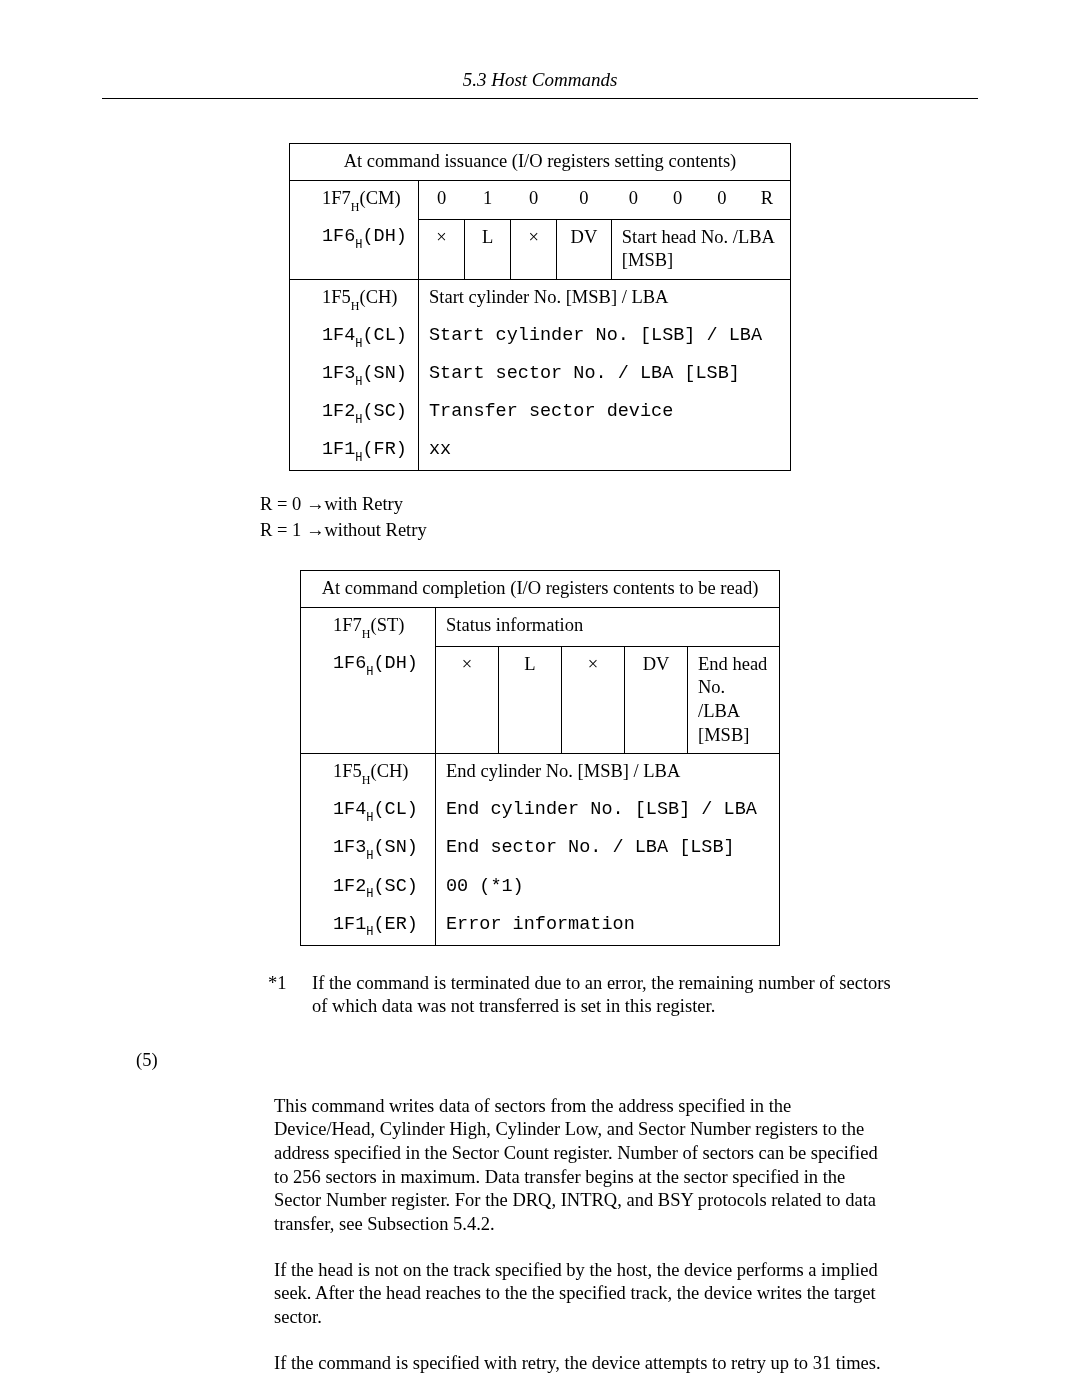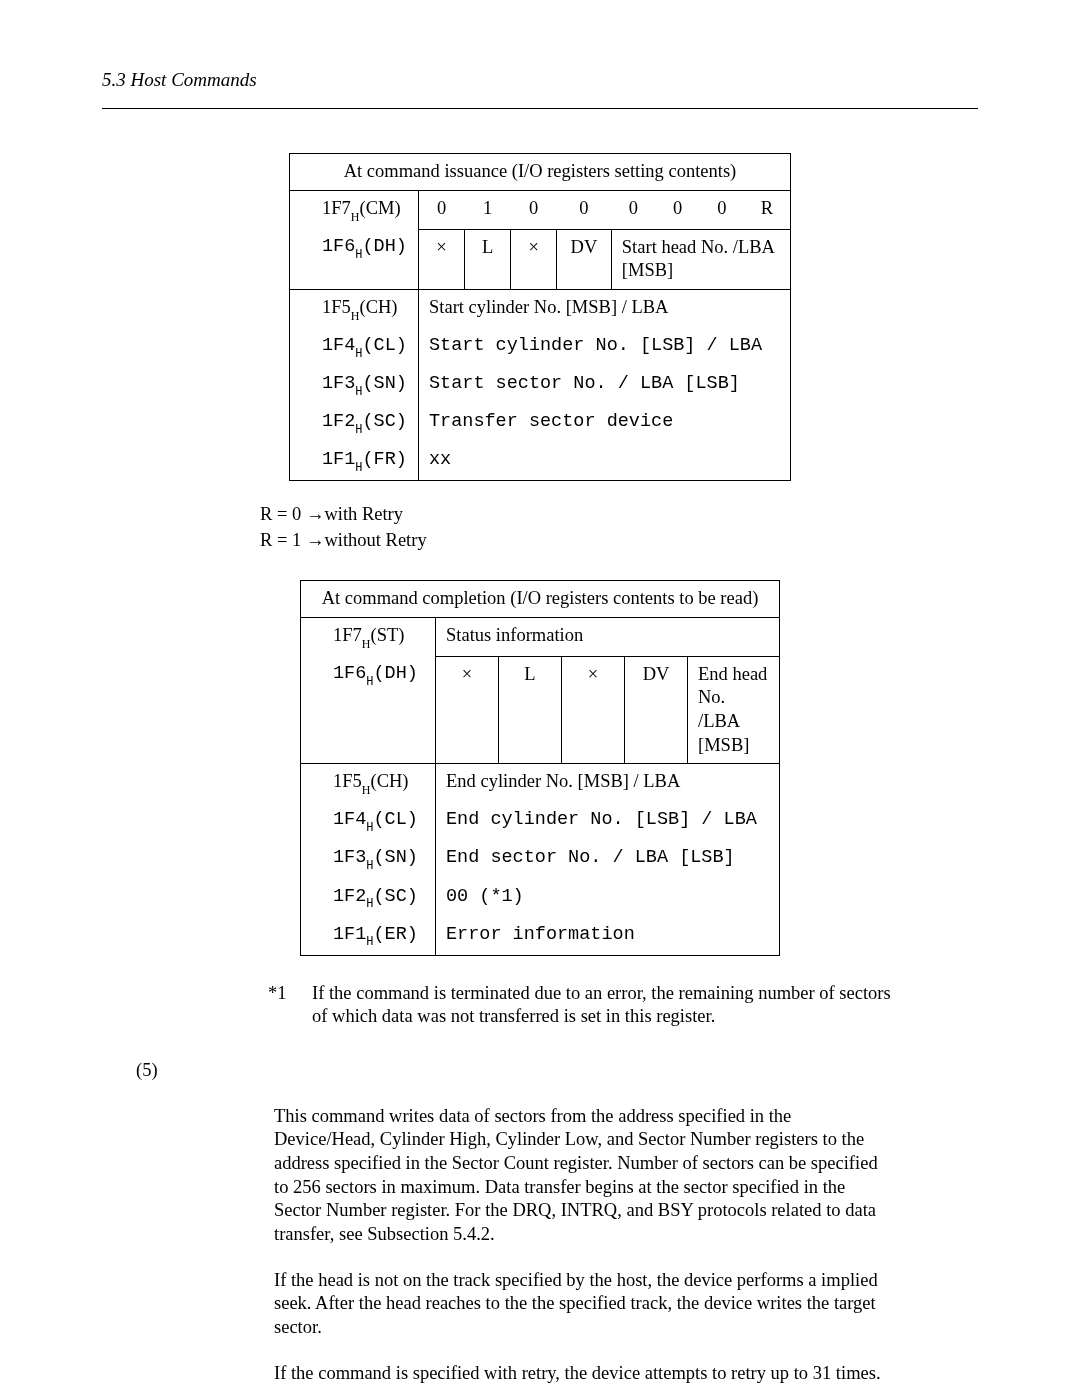--- a/index.html
+++ b/index.html
@@ -7,24 +7,24 @@
     padding: 68px 102px 50px 102px;
     font-family: "Times New Roman", Times, serif;
     font-size: 18.5px;
     color: #000;
     background: #fff;
     width: 1080px;
     box-sizing: border-box;
     line-height: 1.28;
   }
   .top-header {
-    text-align: left;
+    text-align: center;
     font-style: italic;
     font-size: 19px;
-    padding-bottom: 16px;
+    padding-bottom: 6px;
     border-bottom: 1.5px solid #000;
     margin-bottom: 44px;
   }
   .sub { font-size: 12px; vertical-align: sub; position: relative; top: 2px; }
   table {
     border-collapse: collapse;
     margin: 0 auto 22px auto;
   }
   td {
     border: 1px solid #000;

